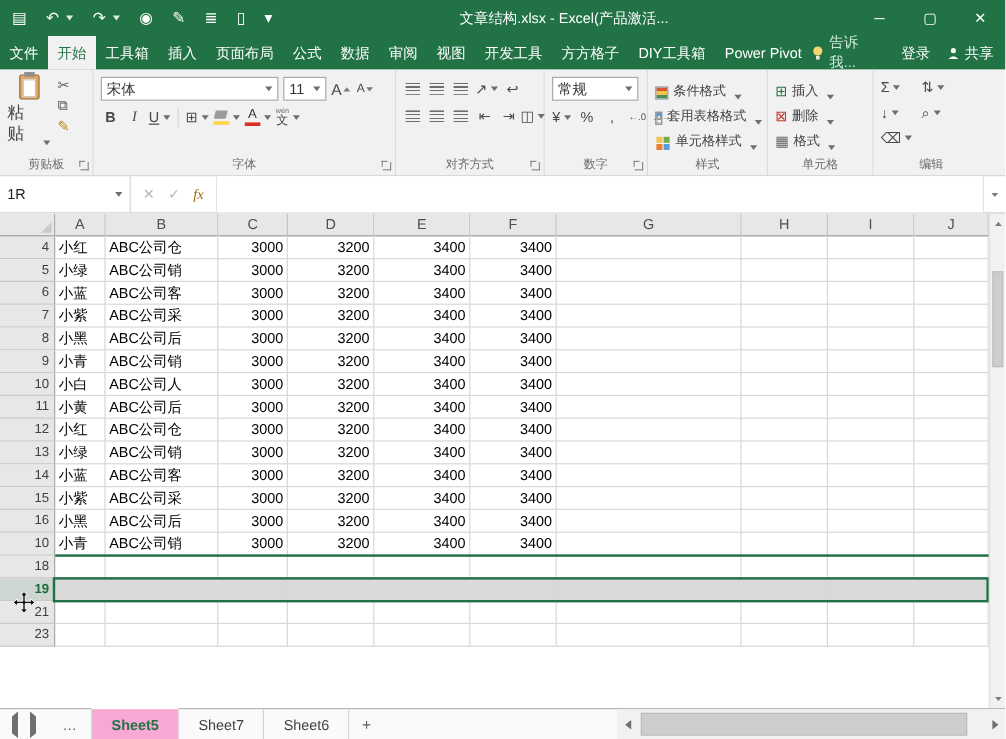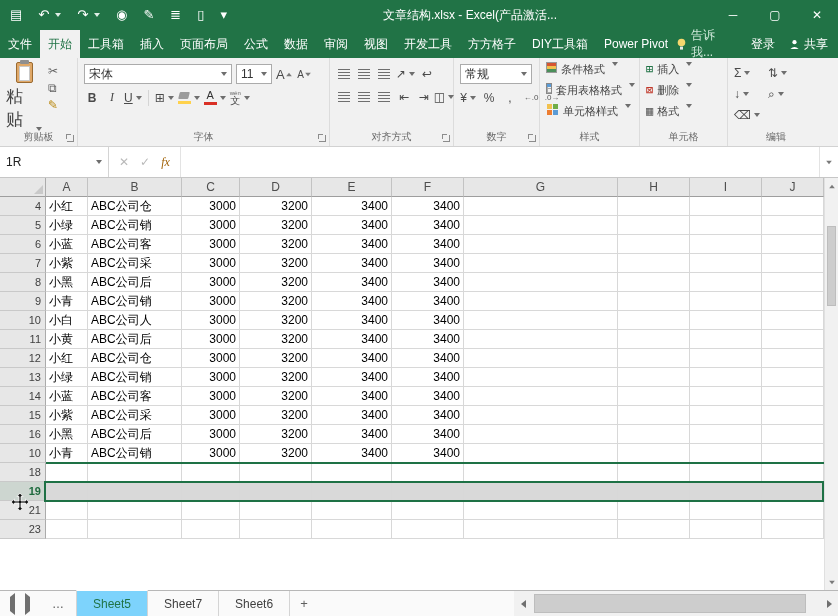--- a/index.html
+++ b/index.html
@@ -38,21 +38,21 @@
   .tri-down{width:0;height:0;border-left:4px solid transparent;border-right:4px solid transparent;border-top:5px solid #7a7a7a;}
   .tri-left{width:0;height:0;border-top:4px solid transparent;border-bottom:4px solid transparent;border-right:5px solid #6f6f6f;}
   .tri-right{width:0;height:0;border-top:4px solid transparent;border-bottom:4px solid transparent;border-left:5px solid #6f6f6f;}
   .tiny{transform:scale(.7);}
   
   .clip-wrap{display:flex;gap:6px;}
   .paste-btn{display:flex;flex-direction:column;align-items:center;width:36px;}
   .clip-icon{width:15px;height:19px;background:#e0a868;border:1px solid #9a6a30;border-radius:2px;position:relative;margin-bottom:2px;}
   .clip-icon::after{content:'';position:absolute;left:2px;top:3px;right:2px;bottom:1px;background:#fff;border:1px solid #c9c9c9;}
   .clip-icon::before{content:'';position:absolute;top:-3px;left:3px;right:3px;height:4px;background:#8f8f8f;border-radius:1px;z-index:2;}
-  .paste-lbl{font-size:17px;color:#444;display:flex;align-items:flex-end;}
+  .paste-lbl{font-size:14px;color:#444;display:flex;align-items:flex-end;}
   .clip-mini{display:flex;flex-direction:column;gap:3px;padding-top:2px;}
   .mini{font-size:12px;color:#5f5f5f;line-height:14px;}
   .painter{color:#b8860b;}
   
   .namecombo{width:148px;}
   .sizecombo{width:36px;}
   .b{font-weight:bold;}
   .i{font-style:italic;font-family:"Liberation Serif",serif;}
   .u span:first-child{text-decoration:underline;}
   .stack{display:flex;flex-direction:column;align-items:center;line-height:10px;}
@@ -63,21 +63,21 @@
   .fc{font-size:11px;line-height:9px;color:#333;}
   .ph-top{font-size:6px;color:#666;line-height:6px;}
   .ph-bot{font-size:10px;color:#444;line-height:10px;}
   .bigA{font-size:13px;} .smallA{font-size:10px;}
   
   .lines{width:12px;height:10px;background:repeating-linear-gradient(to bottom,#6f6f6f 0,#6f6f6f 1px,transparent 1px,transparent 3px);}
   
   .numcombo{width:72px;}
   .dec{font-size:8px;color:#555;}
   
-  .stybtn{display:flex;align-items:flex-start;gap:4px;height:21px;font-size:11px;color:#444;white-space:nowrap;font-family:Liberation Mono, monospace;}
+  .stybtn{display:flex;align-items:flex-end;gap:4px;height:21px;font-size:11px;color:#444;white-space:nowrap;}
   .ic-cond{width:11px;height:11px;border:1px solid #999;background:linear-gradient(180deg,#d65532 33%,#f2c14e 33%,#f2c14e 66%,#4a8f5a 66%);box-sizing:border-box;}
   .ic-table{width:11px;height:11px;border:1px solid #888;box-sizing:border-box;
      background-image:linear-gradient(#5b9bd5 3px,transparent 3px),linear-gradient(#aaa 1px,transparent 1px),linear-gradient(90deg,#aaa 1px,transparent 1px);
      background-size:100% 100%,4px 4px,4px 4px;}
   .ic-cells{width:5px;height:5px;background:#f2c14e;box-shadow:6px 0 0 #70ad47,0 6px 0 #ed7d31,6px 6px 0 #5b9bd5;margin:0 7px 6px 1px;}
   .ic-green{color:#217346;font-size:12px;}
   .ic-red{color:#c0392b;font-size:12px;}
   .ic-gray{color:#666;font-size:12px;}
   
   .g-edit{display:flex;gap:8px;}
@@ -111,21 +111,21 @@
   .vscroll{position:absolute;top:178px;right:0;width:14px;height:412px;background:#f1f1f1;border-left:1px solid #e0e0e0;box-sizing:border-box;}
   .vs-btn{position:absolute;left:0;right:0;height:16px;display:flex;align-items:center;justify-content:center;}
   .vs-thumb{position:absolute;top:48px;left:2px;right:2px;height:80px;background:#cdcdcd;border:1px solid #bdbdbd;box-sizing:border-box;}
   
   .sheetbar{position:absolute;left:0;right:0;top:590px;height:26px;background:#fafafa;border-top:1px solid #b7b7b7;box-sizing:border-box;display:flex;align-items:stretch;font-size:12px;}
   .sb-nav{display:flex;align-items:center;gap:10px;padding:0 10px;}
   .sb-ellipsis{display:flex;align-items:center;padding:0 12px;color:#555;}
   .sheet-tabs{display:flex;align-items:stretch;}
   .stab{display:flex;align-items:center;padding:0 16px;border-right:1px solid #d4d4d4;color:#3f3f3f;background:transparent;}
   .stab:first-child{border-left:1px solid #d4d4d4;}
-  .stab.active{background:#7dd3fc;color:#217346;font-weight:normal;margin-top:-1px;border-top:1px solid #fff;text-align:center;}
+  .stab.active{background:#f9a8d4;color:#217346;font-weight:bold;margin-top:-1px;border-top:1px solid #fff;text-align:center;}
   .sb-add{display:flex;align-items:center;justify-content:center;width:28px;color:#5f5f5f;font-size:13px;}
   .hs{margin-left:auto;display:flex;align-items:center;width:324px;background:#f1f1f1;}
   .hs-btn{width:18px;display:flex;align-items:center;justify-content:center;}
   .hs-track{flex:1;height:100%;position:relative;}
   .hs-thumb{position:absolute;left:2px;top:3px;height:19px;width:272px;background:#cdcdcd;border:1px solid #bdbdbd;box-sizing:border-box;}
 </style>
 </head>
 <body>
 
 <div class="window">

